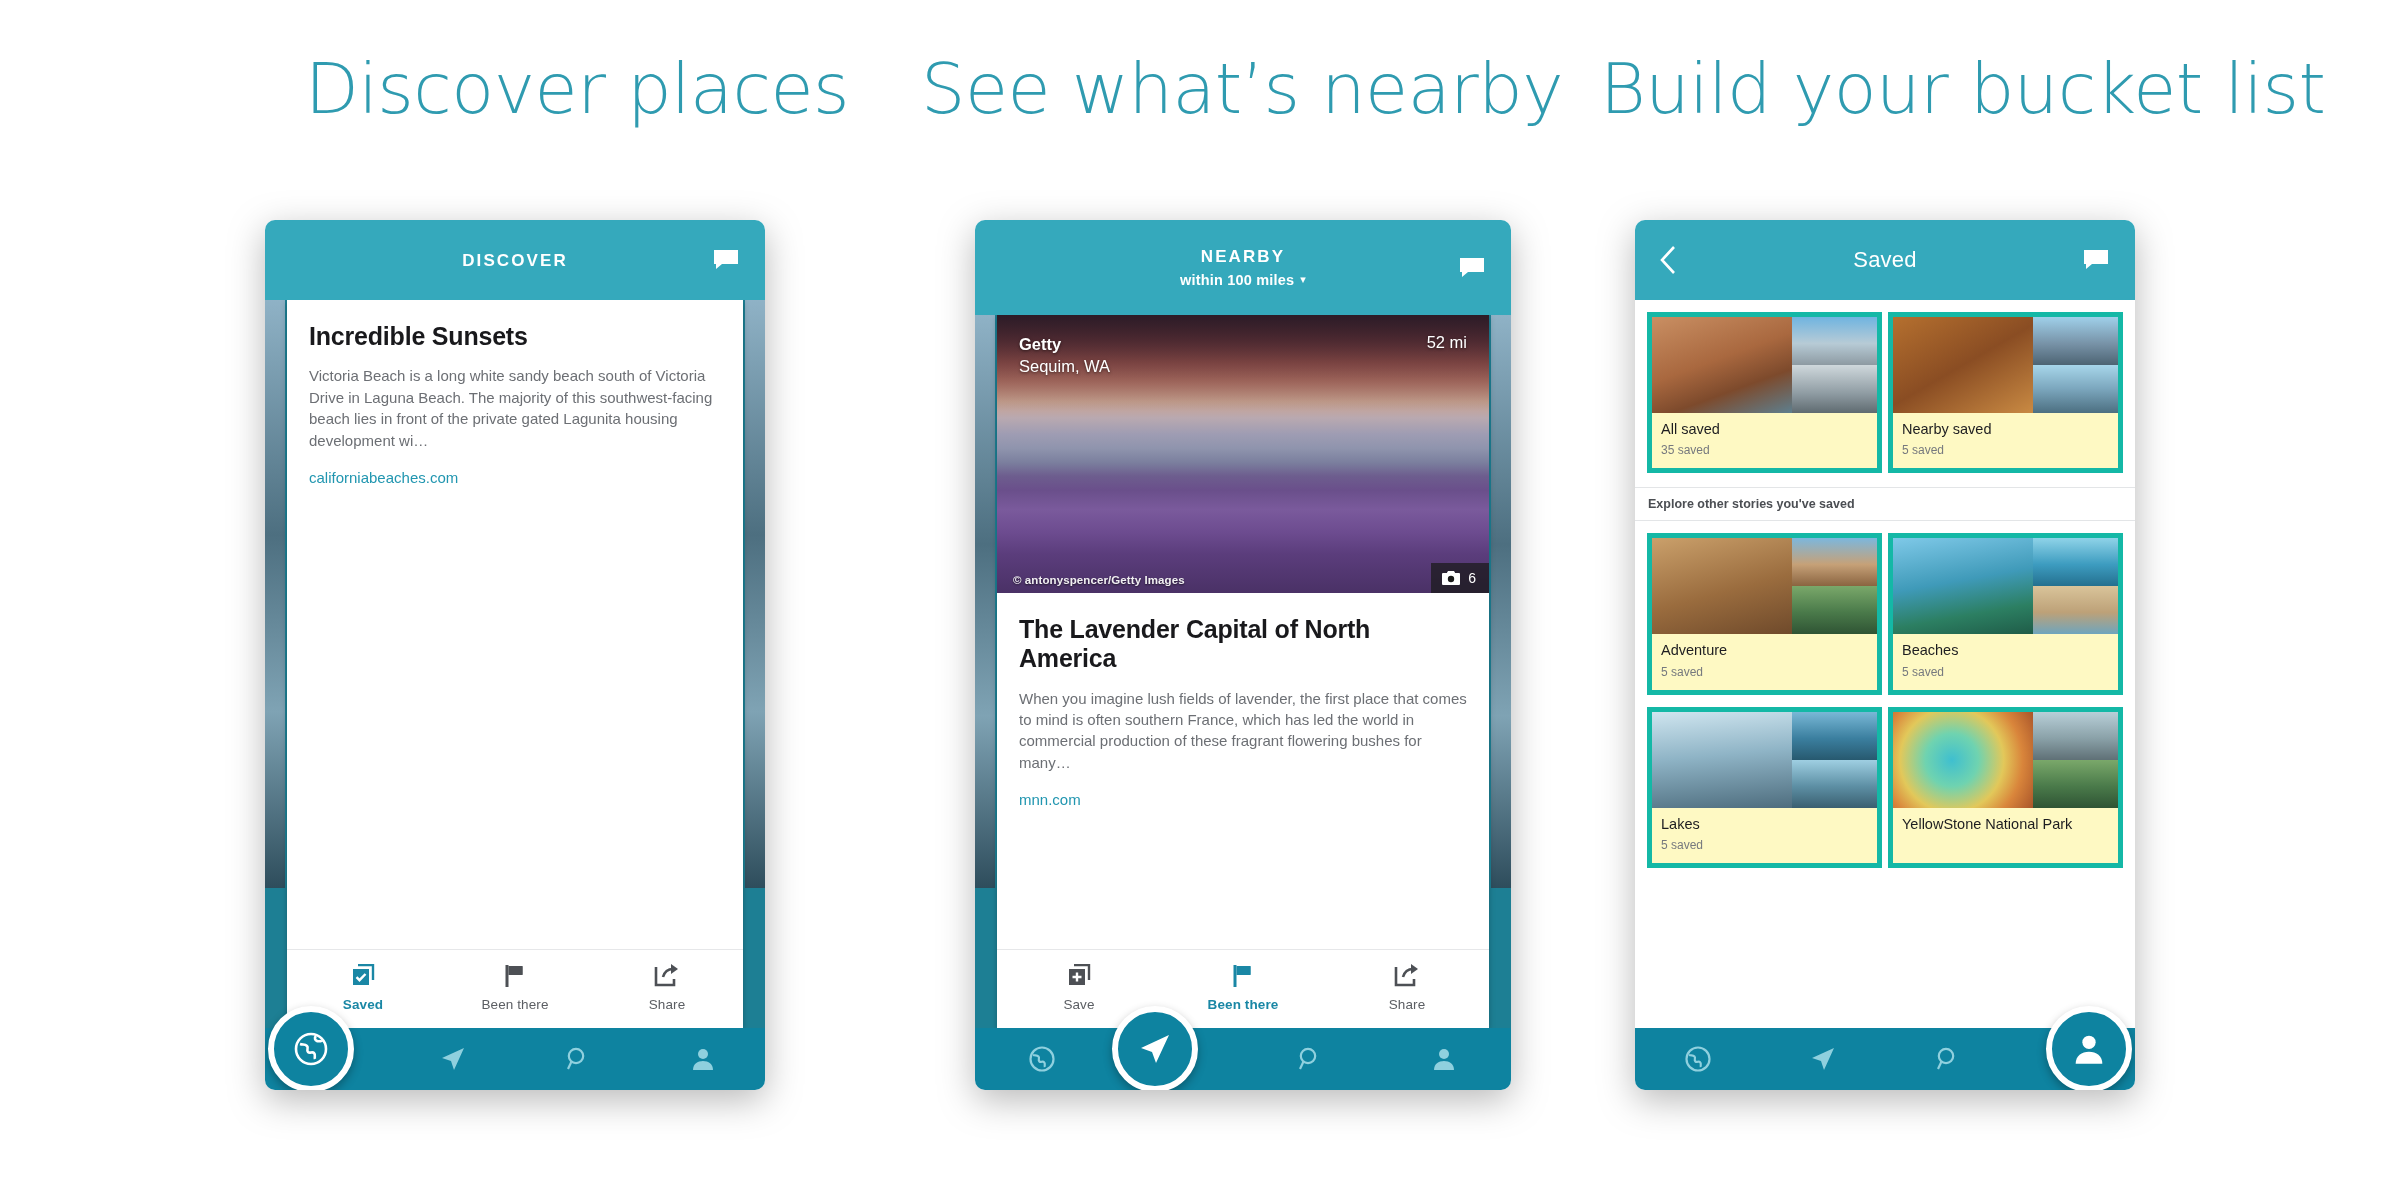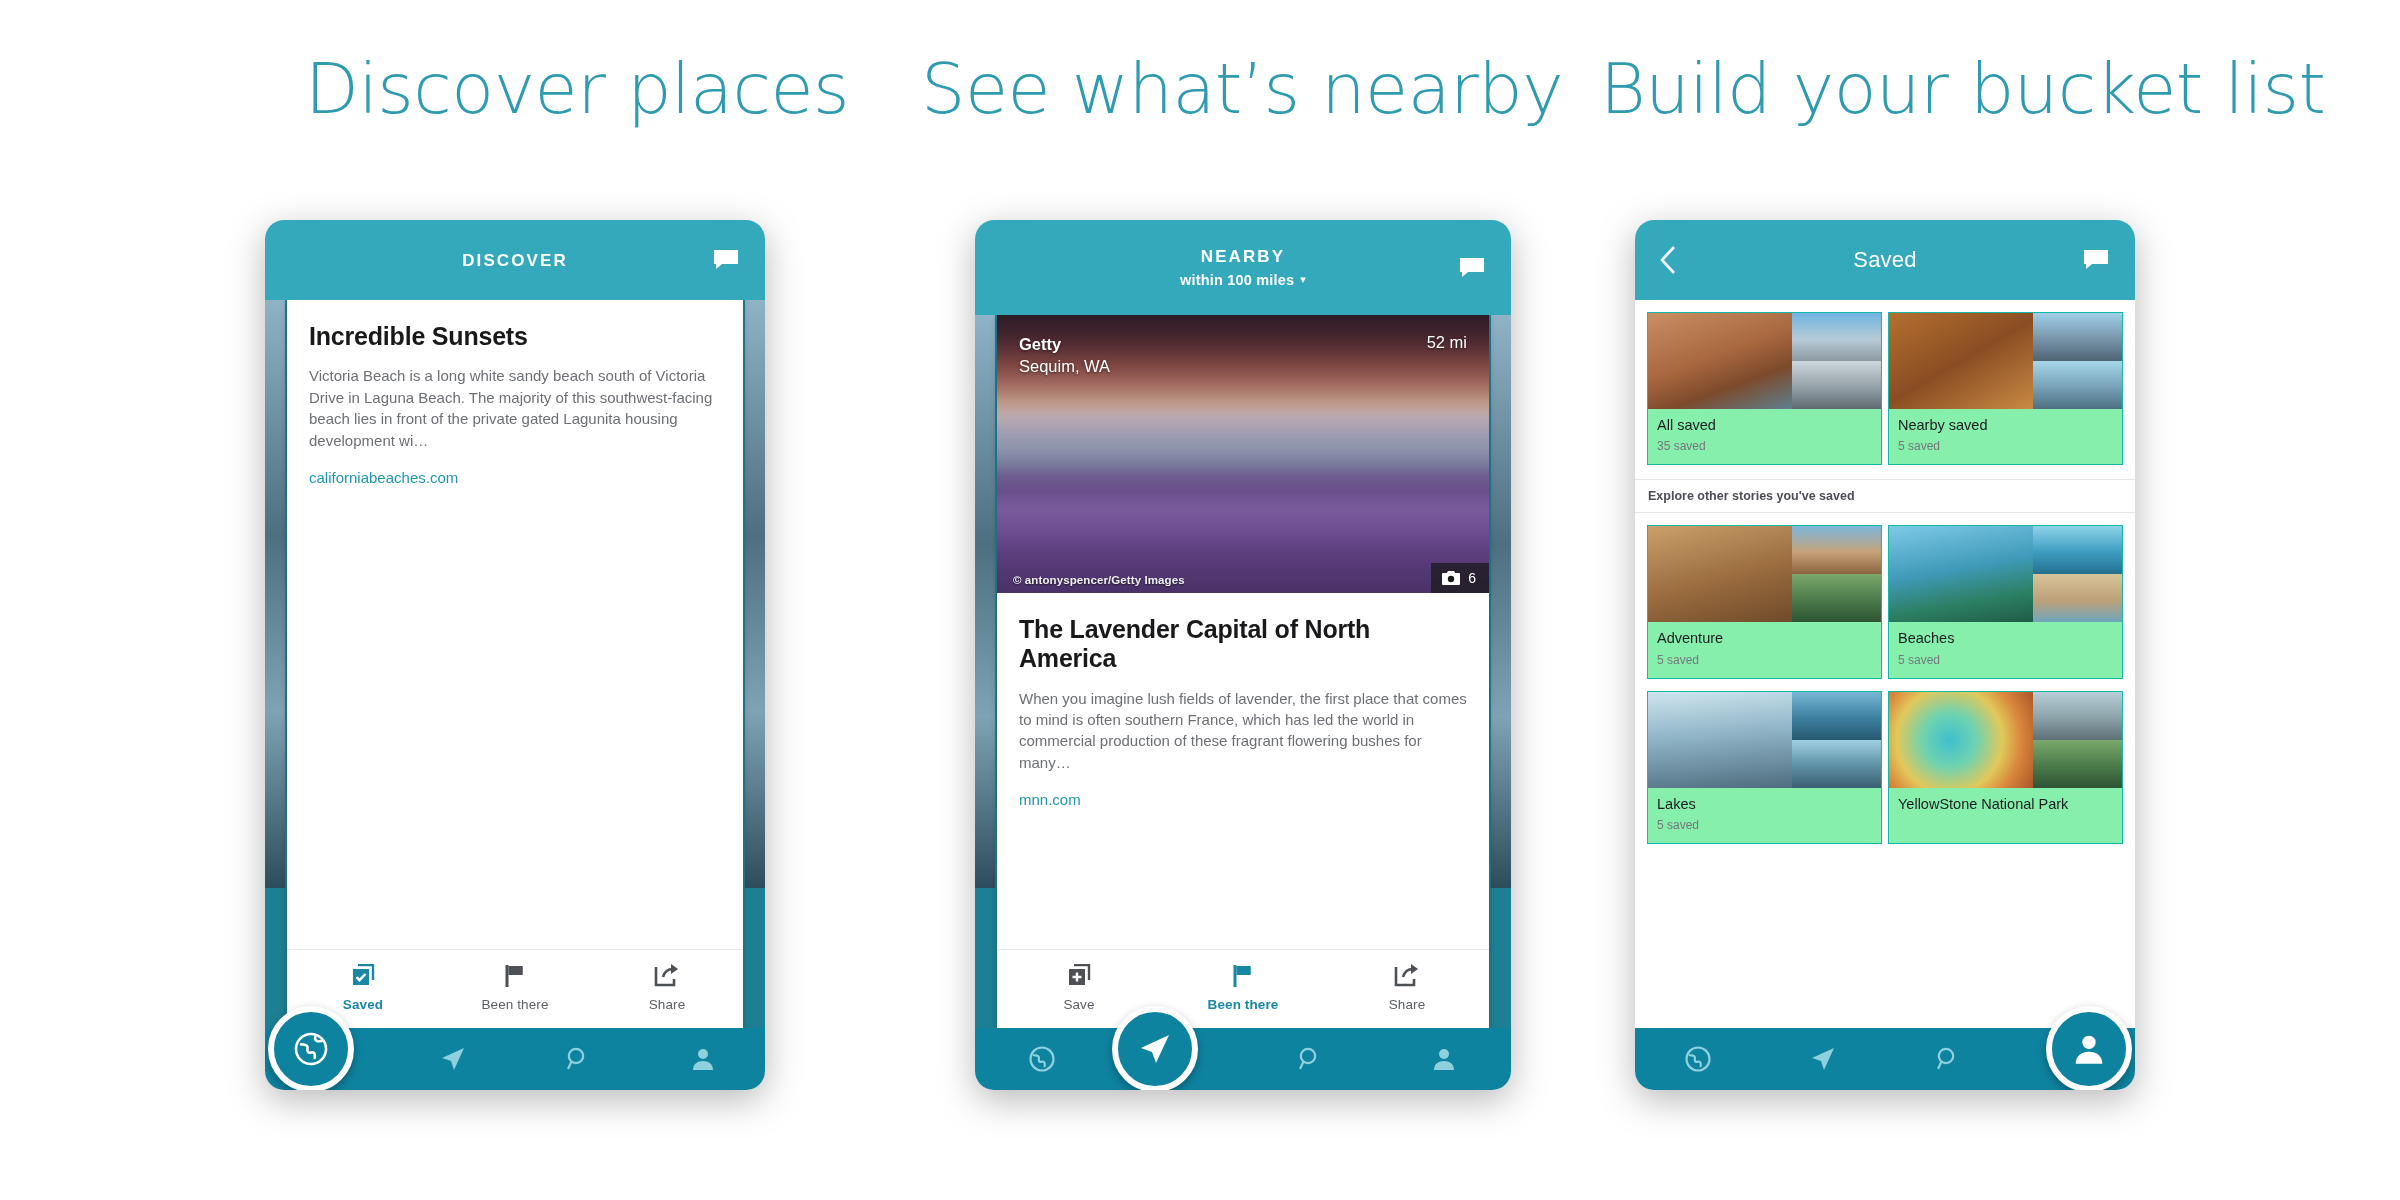--- a/index.html
+++ b/index.html
@@ -24,21 +24,21 @@
   
   .phone{
     position:absolute;width:500px;height:870px;top:220px;
     border-radius:10px;overflow:visible;
     filter:drop-shadow(0 10px 18px rgba(0,0,0,.28));
   }
   .p1{left:265px;}
   .p2{left:975px;padding-left:36px;}
   .p3{left:1635px;}
   .screen{
-    position:absolute;inset:0;border-radius:19px;overflow:hidden;
+    position:absolute;inset:0;border-radius:10px;overflow:hidden;
     background:#ffffff;display:flex;flex-direction:column;
   }
 
   
   .topbar{
     background:#35a9bc;color:#fff;flex:0 0 auto;
     position:relative;display:flex;align-items:center;justify-content:center;
   }
   .tb-tall{height:95px;}
   .tb-short{height:80px;}
@@ -113,21 +113,21 @@
     padding:14px 0 16px 0;background:#fff;
   }
   .action{flex:1;display:flex;flex-direction:column;align-items:center;gap:9px;}
   .action-label{font-size:13.5px;color:#5b5e63;letter-spacing:.1px;}
   .action.on .action-label{color:#1a87a5;font-weight:700;}
 
   
   .savedbody{flex:1 1 auto;background:#fff;overflow:hidden;display:flex;flex-direction:column;}
   .srow{display:flex;gap:6px;padding:0 12px;margin-top:12px;}
   .stile{
-    flex:1;border:1px solid #14b8a6;background:#86efac;display:flex;flex-direction:column;min-width:0;
+    flex:1;border:5px solid #14b8a6;background:#fef9c3;display:flex;flex-direction:column;min-width:0;
   }
   .smosaic{display:flex;height:96px;}
   .smain{flex:0 0 62%;}
   .sside{flex:1;display:flex;flex-direction:column;}
   .sside > div{flex:1;}
   .sinfo{padding:8px 9px 11px 9px;}
   .sname{font-size:14.5px;color:#1d1d20;line-height:1.2;}
   .scount{font-size:12px;color:#76797e;margin-top:5px;}
   .sectionbar{
     margin-top:14px;padding:9px 13px;border-top:1px solid #e3e5e7;border-bottom:1px solid #e3e5e7;

